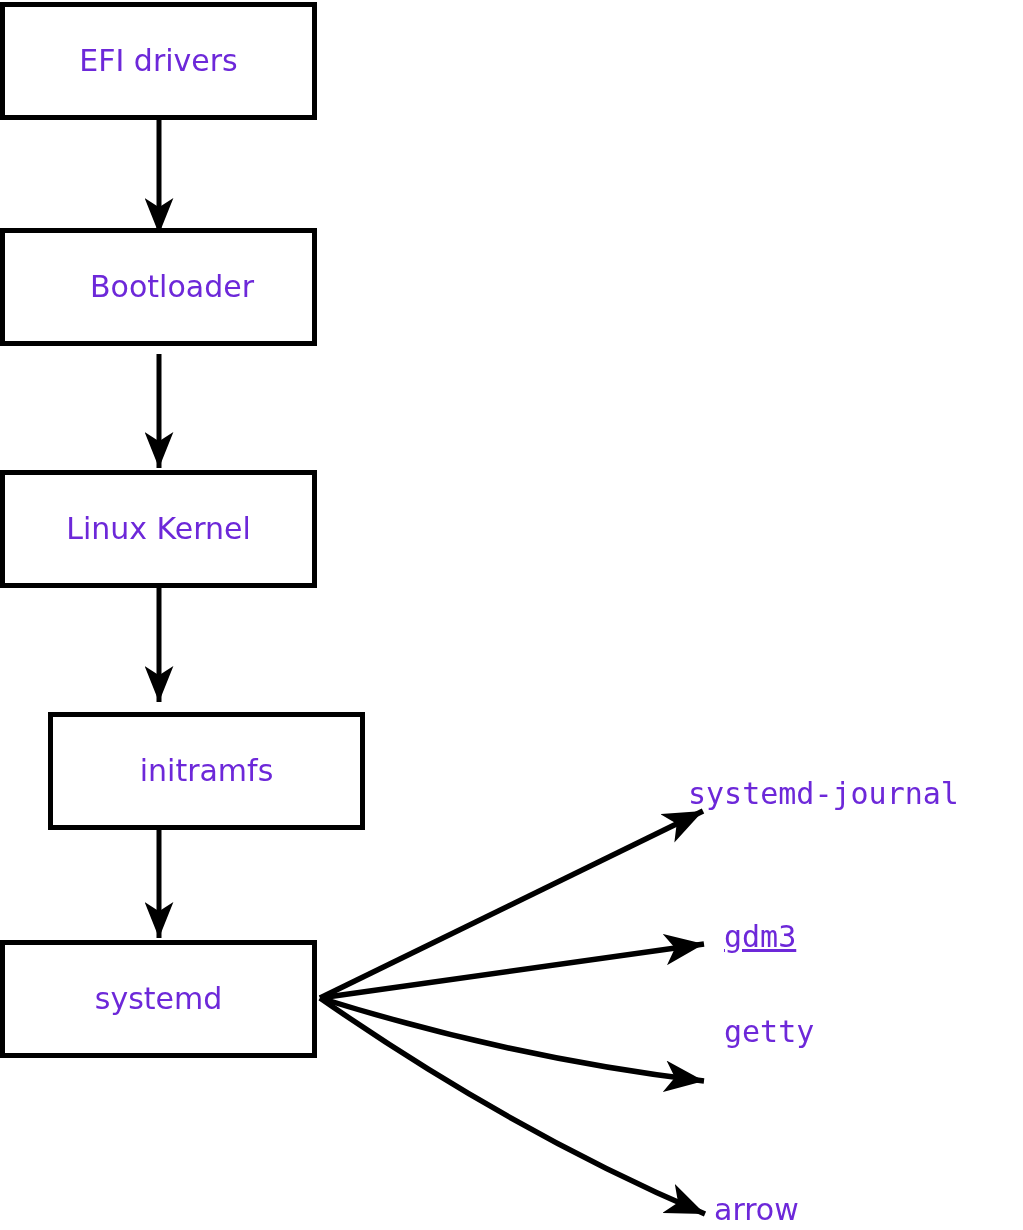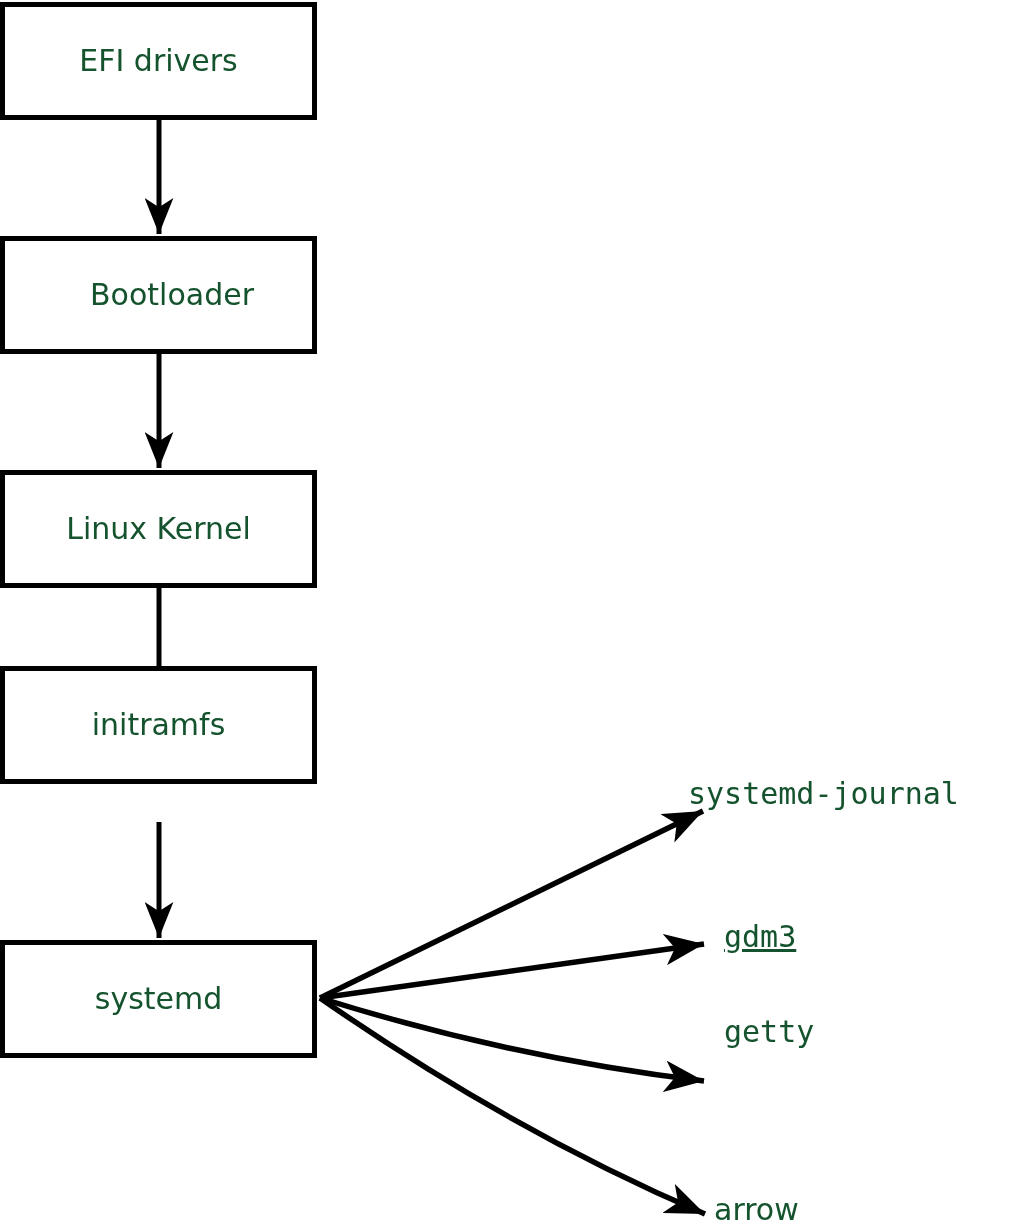--- a/index.html
+++ b/index.html
@@ -7,21 +7,21 @@
     padding: 0;
     background: #ffffff;
   }
   #stage {
     position: relative;
     width: 1023px;
     height: 1230px;
     background: #ffffff;
     overflow: hidden;
     font-family: "DejaVu Sans", sans-serif;
-    color: #14532d;
+    color: #6d28d9;
   }
   #arrow-layer {
     position: absolute;
     left: 0;
     top: 0;
   }
   .node-box {
     position: absolute;
     left: 0;
     width: 317px;
@@ -50,23 +50,23 @@
     position: absolute;
     font-family: "DejaVu Sans Mono", monospace;
     font-size: 30px;
     line-height: 36px;
     white-space: nowrap;
   }
   .target-label.sans {
     font-family: "DejaVu Sans", sans-serif;
   }
   #node-efi-drivers   { top: 2px; }
-  #node-bootloader    { top: 236px; padding-left: 27px; }
+  #node-bootloader    { top: 228px; padding-left: 27px; }
   #node-linux-kernel  { top: 470px; }
-  #node-initramfs     { top: 666px; }
+  #node-initramfs     { top: 712px; margin-left: 48px; }
   #node-systemd       { top: 940px; }
   #label-systemd-journal { left: 688px; top: 776px; }
   #label-gdm3            { left: 724px; top: 919px; text-decoration: underline; }
   #label-getty           { left: 724px; top: 1014px; }
   #label-sshd            { left: 714px; top: 1192px; }
   svg path { fill: none; stroke: #000000; }
   svg .v-arrow { stroke-width: 5px; }
   svg .fan-arrow { stroke-width: 5.5px; }
 </style>
 </head>

